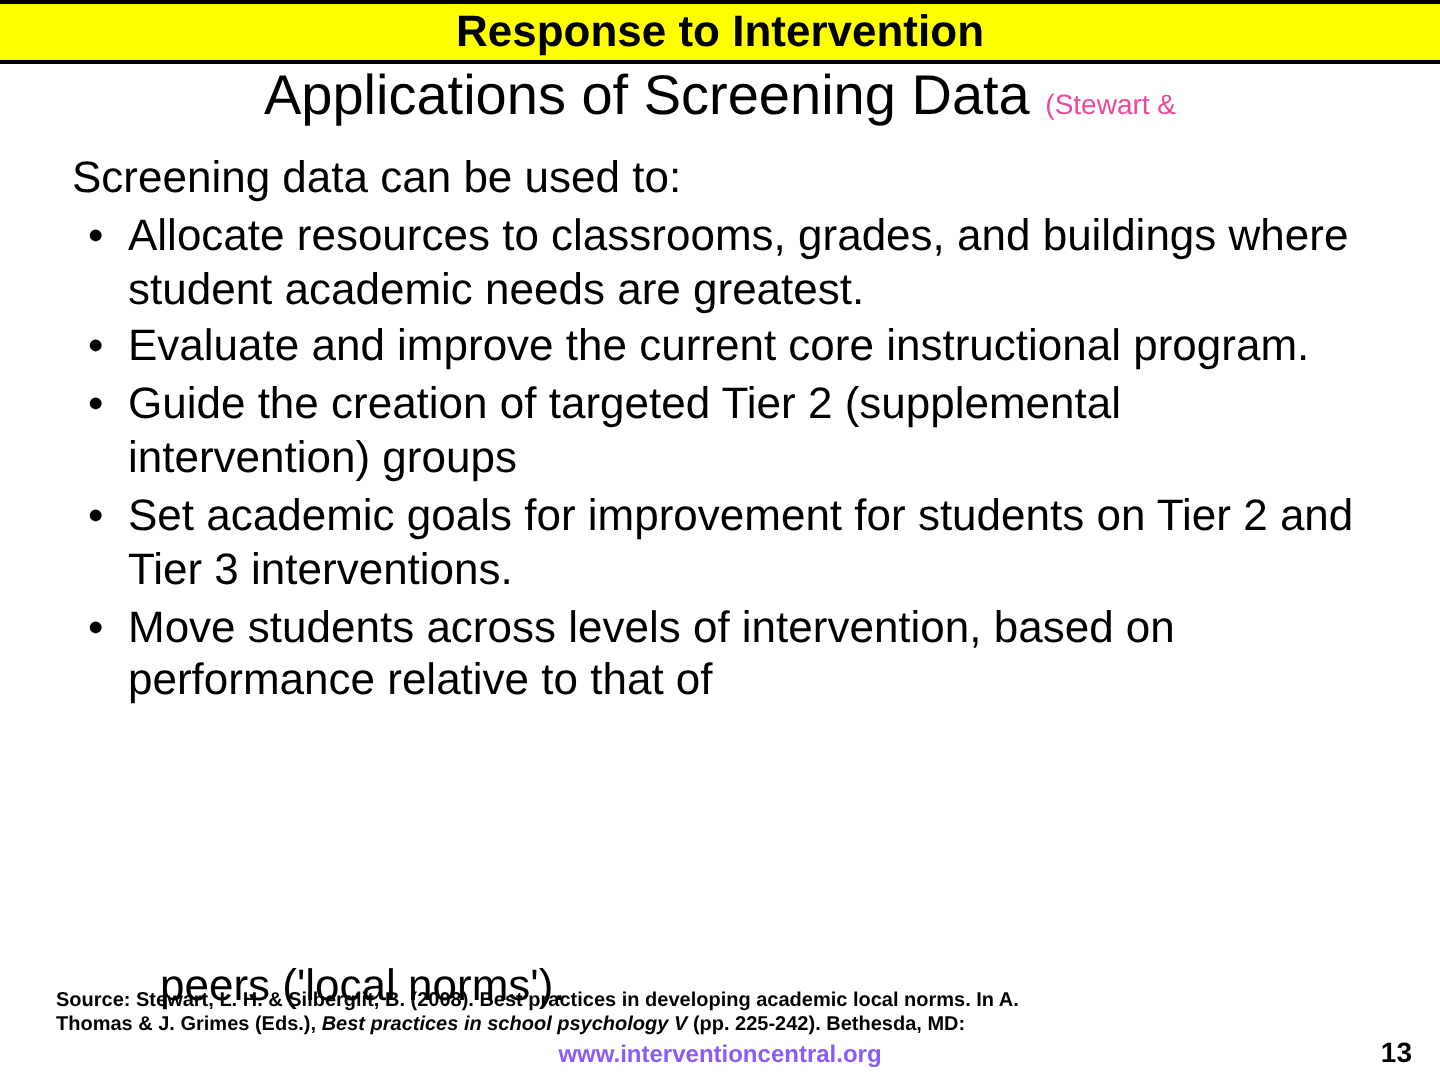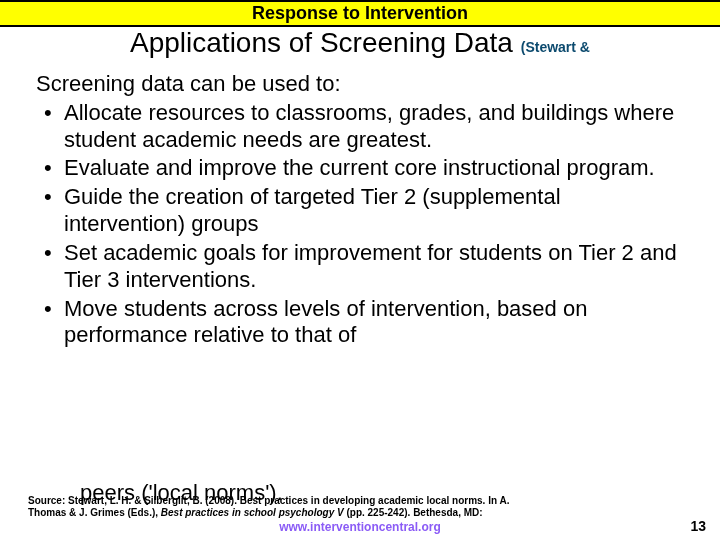--- a/index.html
+++ b/index.html
@@ -14,37 +14,37 @@
   .header-bar {
     width: 100%;
     background: #ffff00;
     border-top: 2px solid #000;
     border-bottom: 2px solid #000;
     text-align: center;
     padding: 1px 0;
   }
   .header-bar span {
     font-weight: bold;
-    font-size: 18px;
+    font-size: 22px;
     color: #000;
   }
   .title-area {
     text-align: center;
     padding: 0 20px 4px 20px;
   }
   .title-main {
     font-size: 28px;
     color: #000;
     display: inline;
   }
   .title-cite {
     font-size: 14px;
-    color: #0c4a6e;
+    color: #ec4899;
     display: inline;
-    font-weight: bold;
+    font-weight: normal;
   }
   .title-cite2 {
     font-size: 14px;
     color: #000;
     font-weight: bold;
     display: block;
   }
   .body-content {
     padding: 8px 36px 0 36px;
     font-size: 22px;

